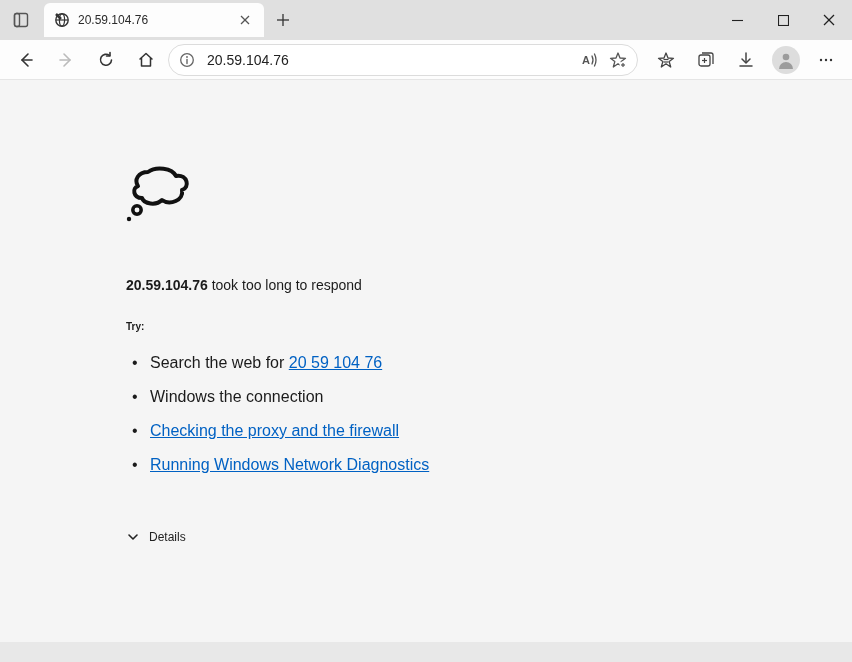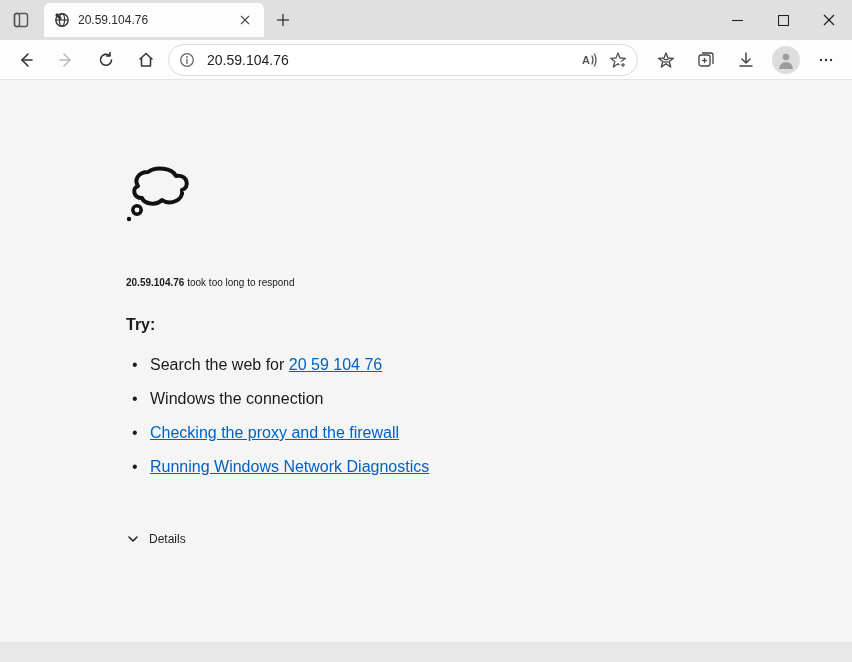--- a/index.html
+++ b/index.html
@@ -25,23 +25,23 @@
   .omnibox .info-icon { color:#666; display:flex; }
   .omnibox input { border:none; outline:none; flex:1; font-size:14px; color:#222; background:transparent; }
   .omnibox-actions { display:flex; align-items:center; gap:10px; }
   .right-tools { display:flex; align-items:center; gap:4px; margin-left:6px; }
   .avatar { width:28px; height:28px; border-radius:50%; background:#ddd; display:flex; align-items:center; justify-content:center; }
   
   .page { flex:1; background:#f5f5f5; overflow:auto; }
   .error-container { max-width:600px; margin-left:126px; margin-top:80px; padding-right:24px; }
   .thought-icon { width:70px; height:65px; margin-bottom:52px; }
   .headline { font-size:26px; font-weight:700; color:#1b1b1b; margin:0 0 22px 0; letter-spacing:0; }
-  .subline { font-size:10px; color:#1b1b1b; margin-bottom:28px; }
+  .subline { font-size:14px; color:#1b1b1b; margin-bottom:28px; }
   .subline .host { font-weight:700; }
-  .try-label { font-size:16px; font-weight:700; color:#1b1b1b; margin-bottom:14px; }
+  .try-label { font-size:10px; font-weight:700; color:#1b1b1b; margin-bottom:14px; }
   ul.suggestions { margin:0; padding:0 0 0 4px; list-style:none; }
   ul.suggestions li { font-size:16px; color:#1b1b1b; padding:5px 0 5px 20px; position:relative; line-height:1.5; }
   ul.suggestions li::before { content:"•"; position:absolute; left:2px; color:#1b1b1b; }
   a.link { color:#0061c3; text-decoration:underline; }
   .errcode { font-size:11px; color:#8a8a8a; letter-spacing:0.3px; margin-top:30px; }
   .details-row { margin-top:48px; display:flex; align-items:flex-end; gap:9px; font-size:12px; color:#222; cursor:pointer; }
   .chevron { display:flex; }
   svg { display:block; }
 </style>
 </head>

